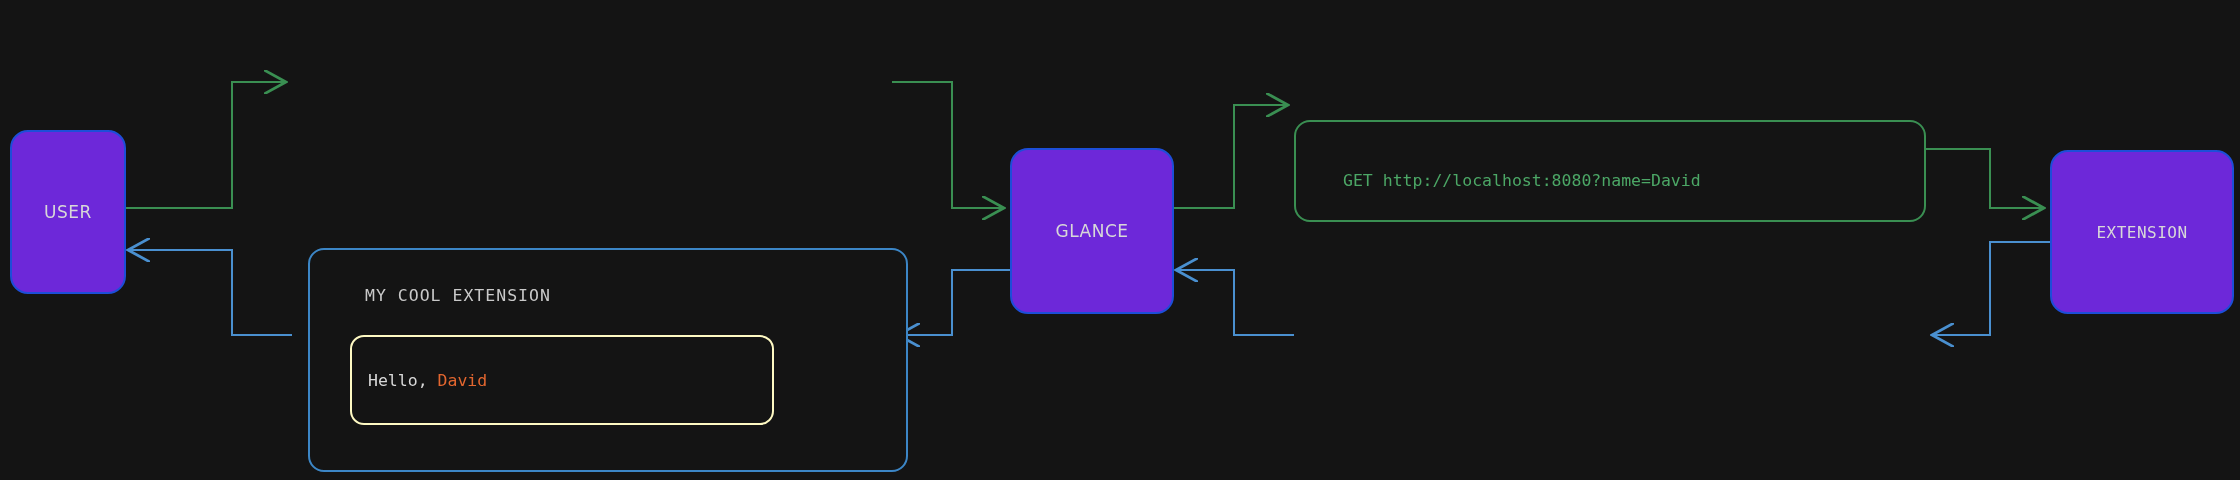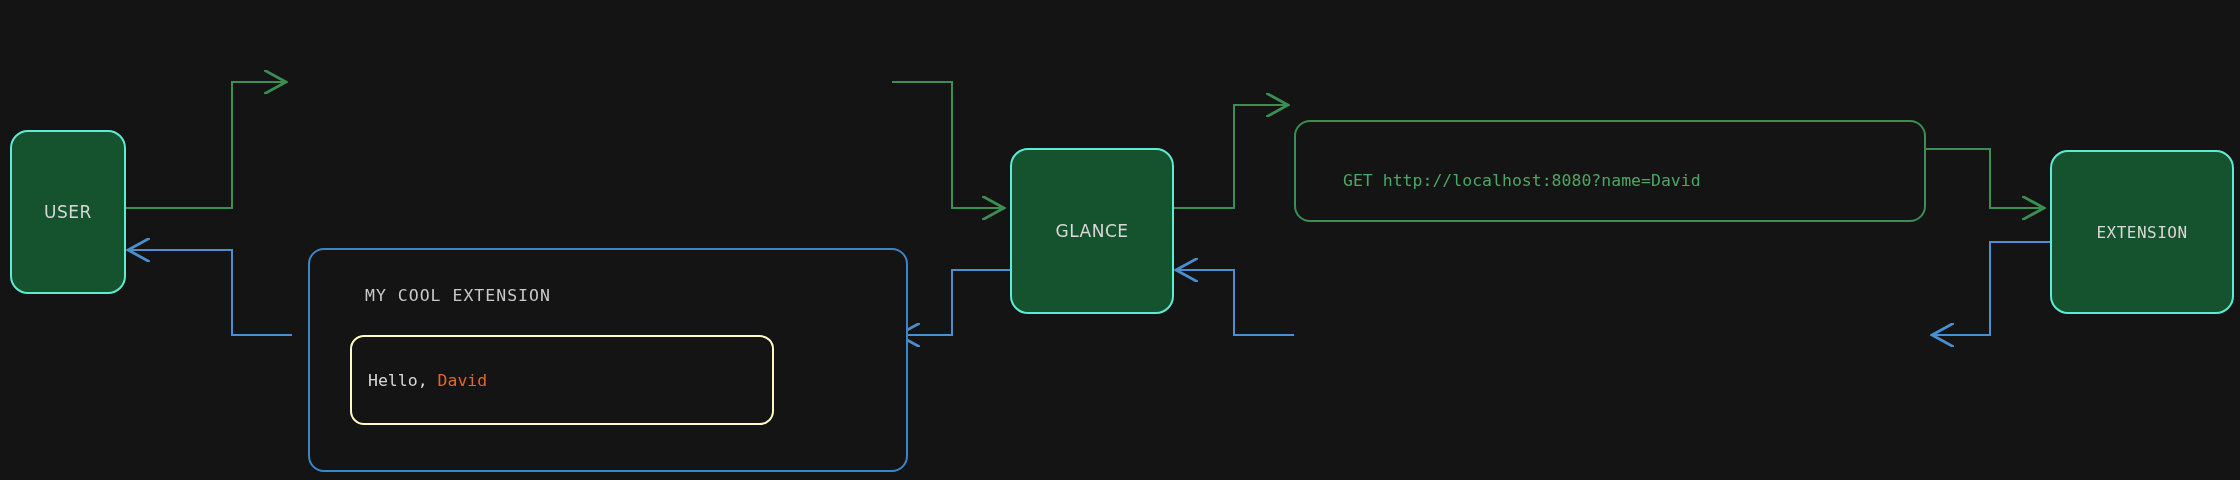--- a/index.html
+++ b/index.html
@@ -17,23 +17,23 @@
   }
   svg.wires {
     position: absolute;
     left: 0; top: 0;
     width: 2240px; height: 480px;
     pointer-events: none;
   }
   
   .node {
     position: absolute;
-    border: 2px solid #5eead4;
+    border: 2px solid #1d4ed8;
     border-radius: 18px;
-    background: #14532d;
+    background: #6d28d9;
     display: flex;
     align-items: center;
     justify-content: center;
     color: #d8d8d8;
     font-size: 17px;
     letter-spacing: 0.5px;
     font-family: "DejaVu Sans", "Liberation Sans", sans-serif;
   }
   #node-user     { left: 10px;   top: 130px; width: 112px; height: 160px; }
   #node-glance   { left: 1010px; top: 148px; width: 160px; height: 162px; }

